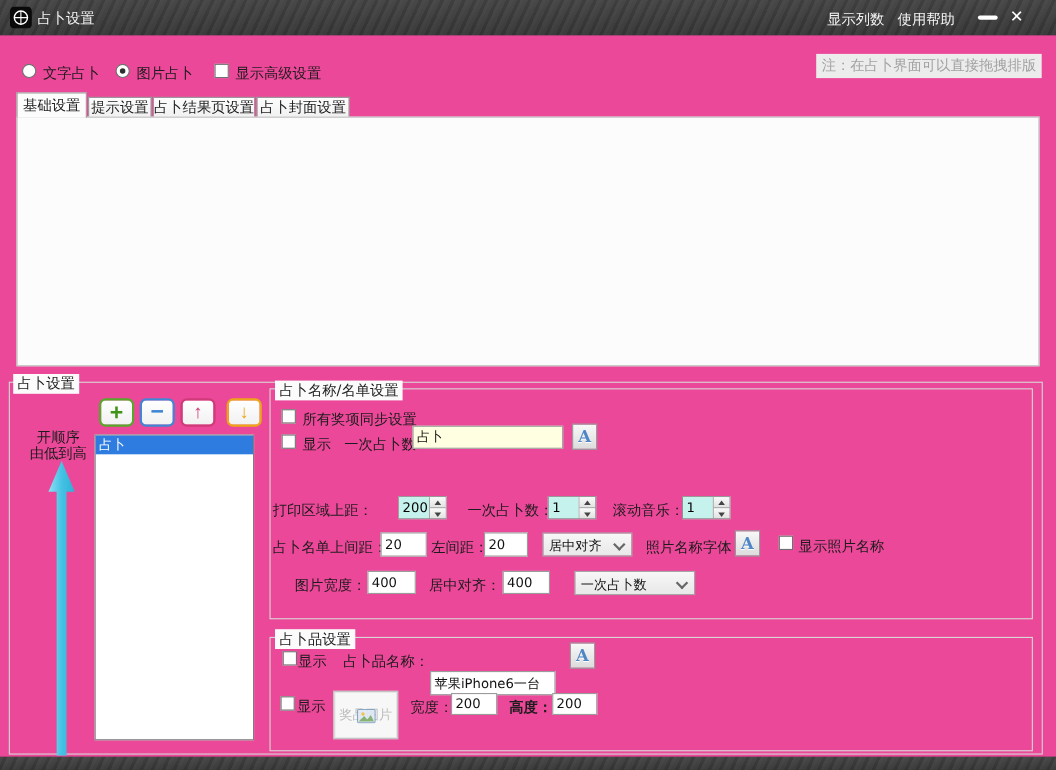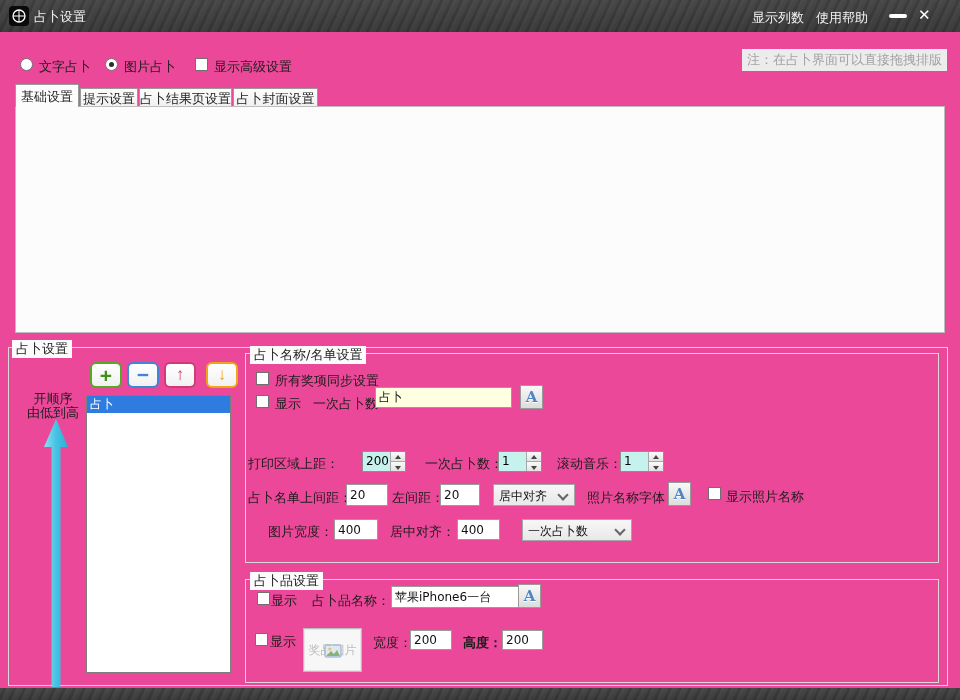--- a/index.html
+++ b/index.html
@@ -314,21 +314,21 @@
   <div class="dd" style="left:522px;top:519px;width:110px;height:22px;">
     <span>一次占卜数</span>
   </div>
 
   <div class="grp" style="left:245px;top:579px;width:694px;height:104px;"></div>
   <span class="grp-lbl" style="left:250px;top:572px;">占卜品设置</span>
 
   <span class="chk" style="left:257px;top:592px;"></span>
   <span class="lbl" style="left:271px;top:592px;">显示</span>
   <span class="lbl" style="left:312px;top:592px;">占卜品名称：</span>
-  <input class="txt" style="left: 391px; top: 586px; width: 128px; height: 22px;" value="苹果iPhone6一台">
+  <input class="txt" style="left: 391px; top: 610px; width: 114px; height: 22px;" value="苹果iPhone6一台">
   <button class="btnA" style="left:518px;top:584px;">A</button>
 
   <span class="chk" style="left:255px;top:633px;"></span>
   <span class="lbl" style="left:270px;top:633px;">显示</span>
   <div class="thumb-prize">
     <span class="t">奖品图片</span>
     <svg width="18" height="15" style="position:relative;z-index:1;opacity:.9;">
       <rect x="1" y="2" width="16" height="12" rx="1" fill="#dfe9f5" stroke="#7f9fc0"></rect>
       <circle cx="6" cy="6" r="1.6" fill="#f0c040"></circle>
       <path d="M2 13 L7 8 L10 11 L13 7 L16 13 Z" fill="#7fae6a"></path>

